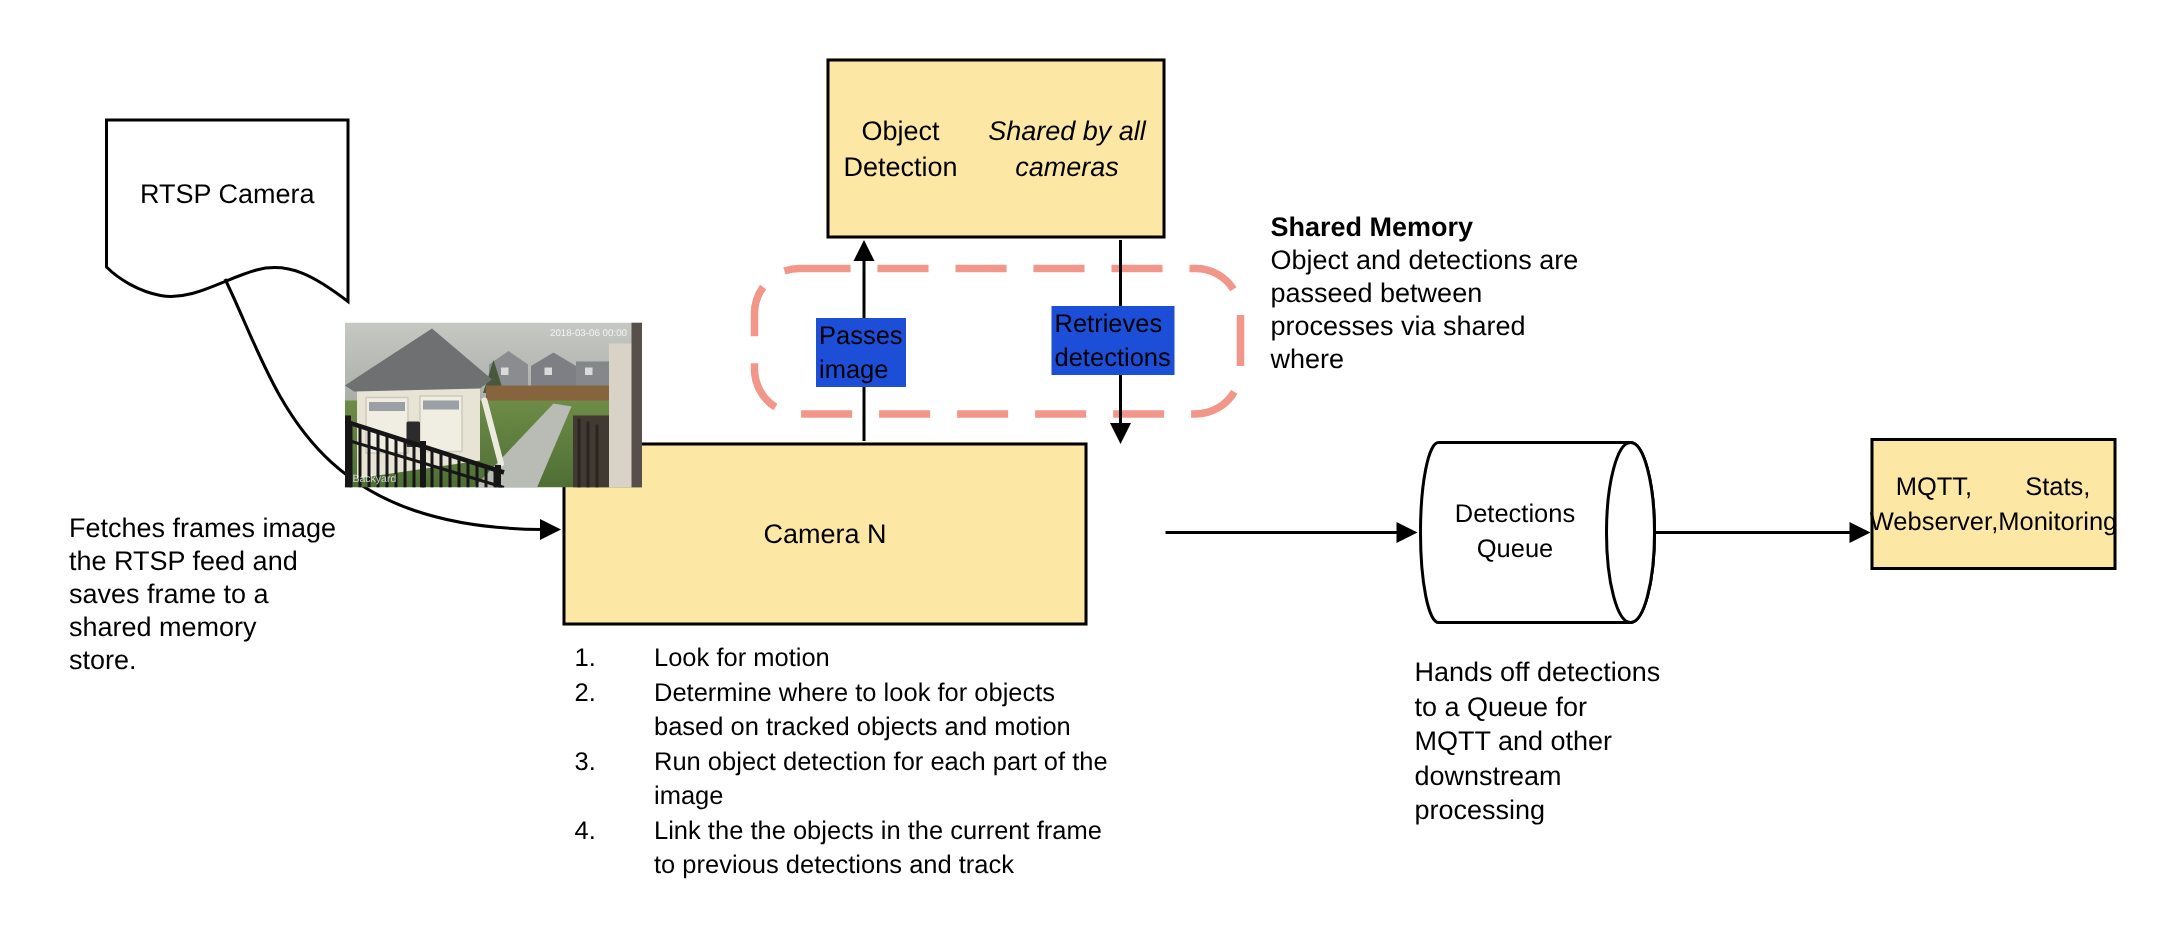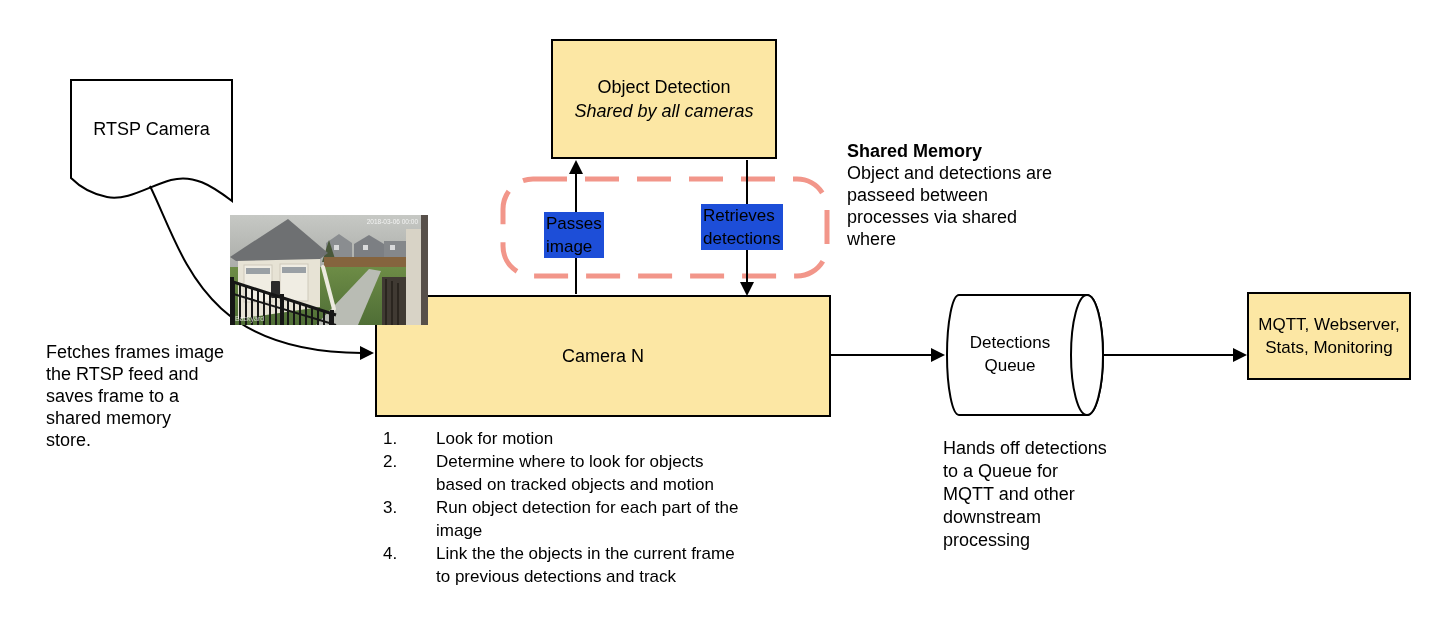--- a/index.html
+++ b/index.html
@@ -3,21 +3,21 @@
 <meta charset="utf-8">
 <style>
   html,body{margin:0;padding:0;background:#ffffff;}
   .canvas{
     position:relative;width:1448px;height:625px;background:#ffffff;overflow:hidden;
     font-family:"Liberation Sans", sans-serif;color:#000;
   }
   .layer{position:absolute;left:0;top:0;z-index:1;}
   .box{
     position:absolute;box-sizing:border-box;border:2px solid #000;
-    background:var(--box-fill,#fce7a4);display:flex;flex-direction:column;
+    background:var(--box-fill,#fce7a4);display:flex;
     align-items:center;justify-content:center;text-align:center;z-index:2;
     font-size:18px;line-height:24px;
   }
   .box .sub{font-style:italic;}
   .snapshot{position:absolute;left:230px;top:215px;z-index:4;}
   .txt{position:absolute;z-index:5;font-size:18px;line-height:22px;}
   .txt span{display:block;}
   .bold{font-weight:bold;}
   .shape-label{position:absolute;z-index:5;font-size:18px;text-align:center;}
   .conn-label{position:absolute;z-index:5;font-size:17px;line-height:23px;background:#1d4ed8;padding:0 2px;}
@@ -86,21 +86,21 @@
   <div class="conn-label" style="left:544px;top:212px;">
     <span>Passes</span>
     <span>image</span>
   </div>
 
   <div class="conn-label" style="left:701px;top:204px;">
     <span>Retrieves</span>
     <span>detections</span>
   </div>
 
-  <div class="box" style="left:375px;top:295px;width:456px;height:122px;">
+  <div class="box" style="left:375px;top:295px;width:350px;height:122px;">
     <span>Camera N</span>
   </div>
 
   <svg class="snapshot" width="198" height="110" viewBox="0 0 198 110">
     <defs>
       <linearGradient id="sky" x1="0" y1="0" x2="0" y2="1">
         <stop offset="0" stop-color="#c6c8c4"></stop>
           <stop offset="1" stop-color="#a9aba7"></stop>
       </linearGradient>
       <linearGradient id="lawn" x1="0" y1="0" x2="0" y2="1">

